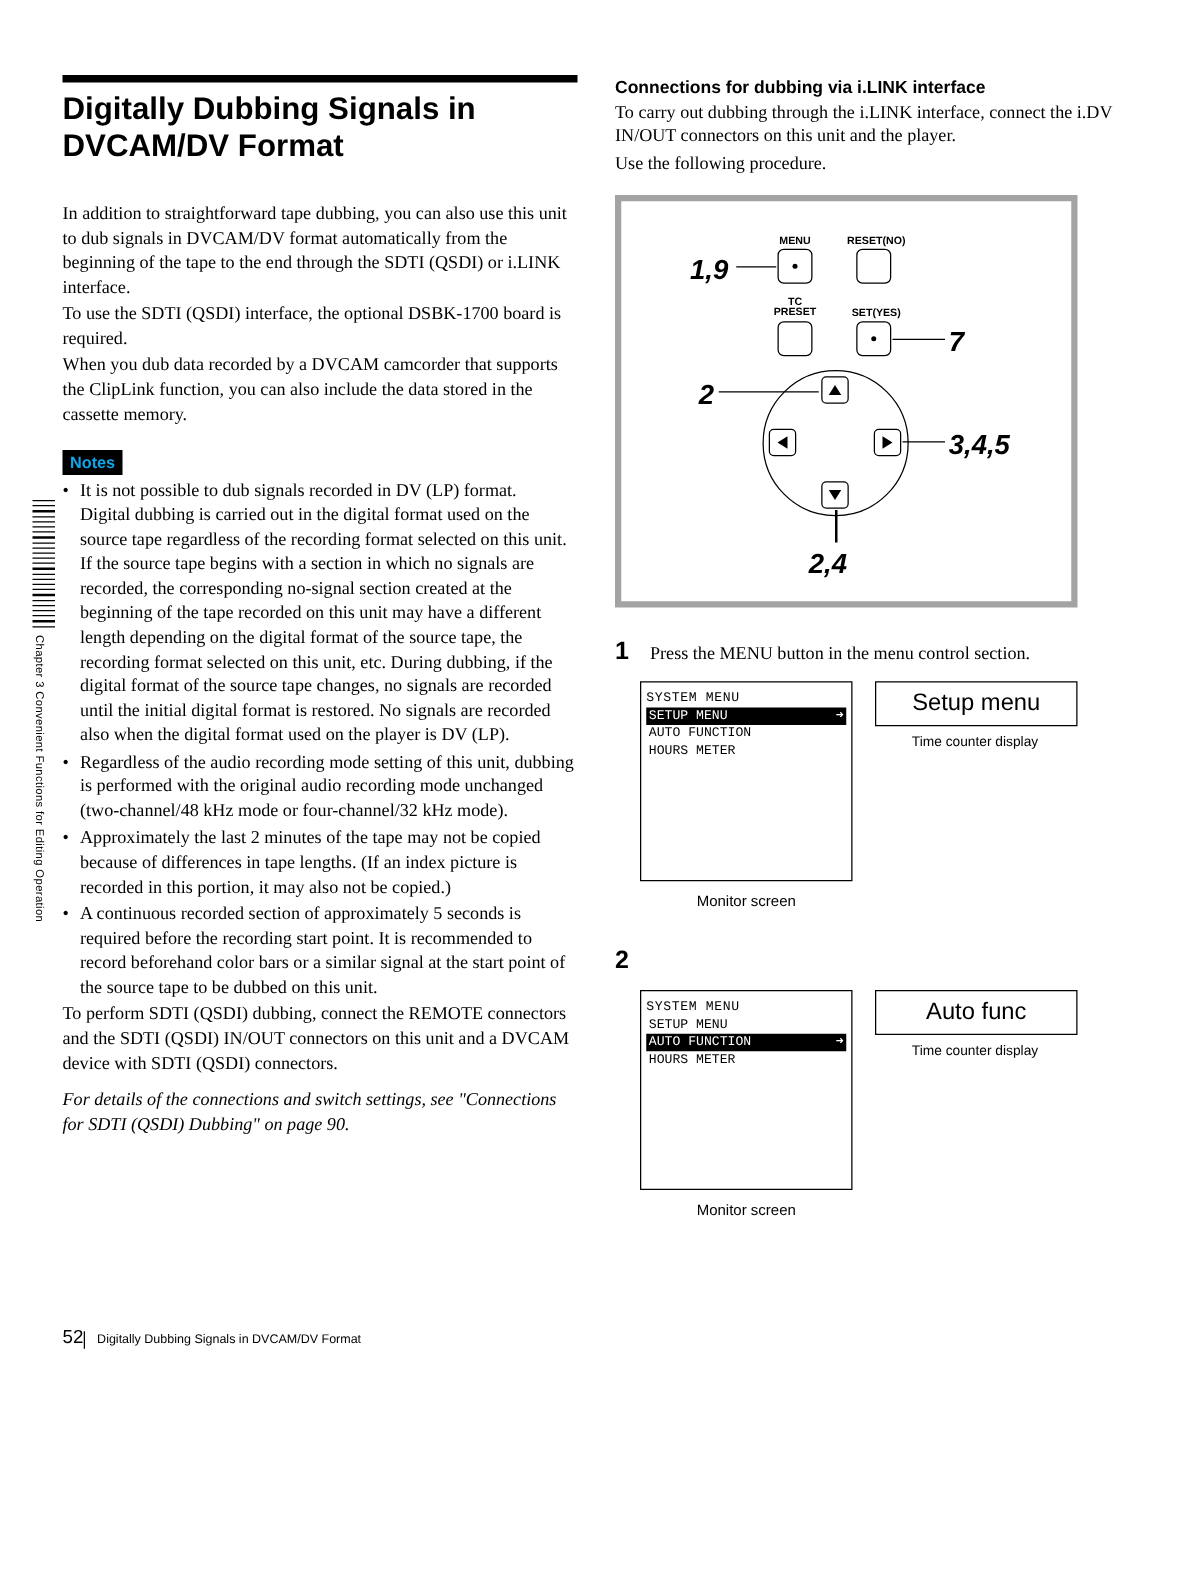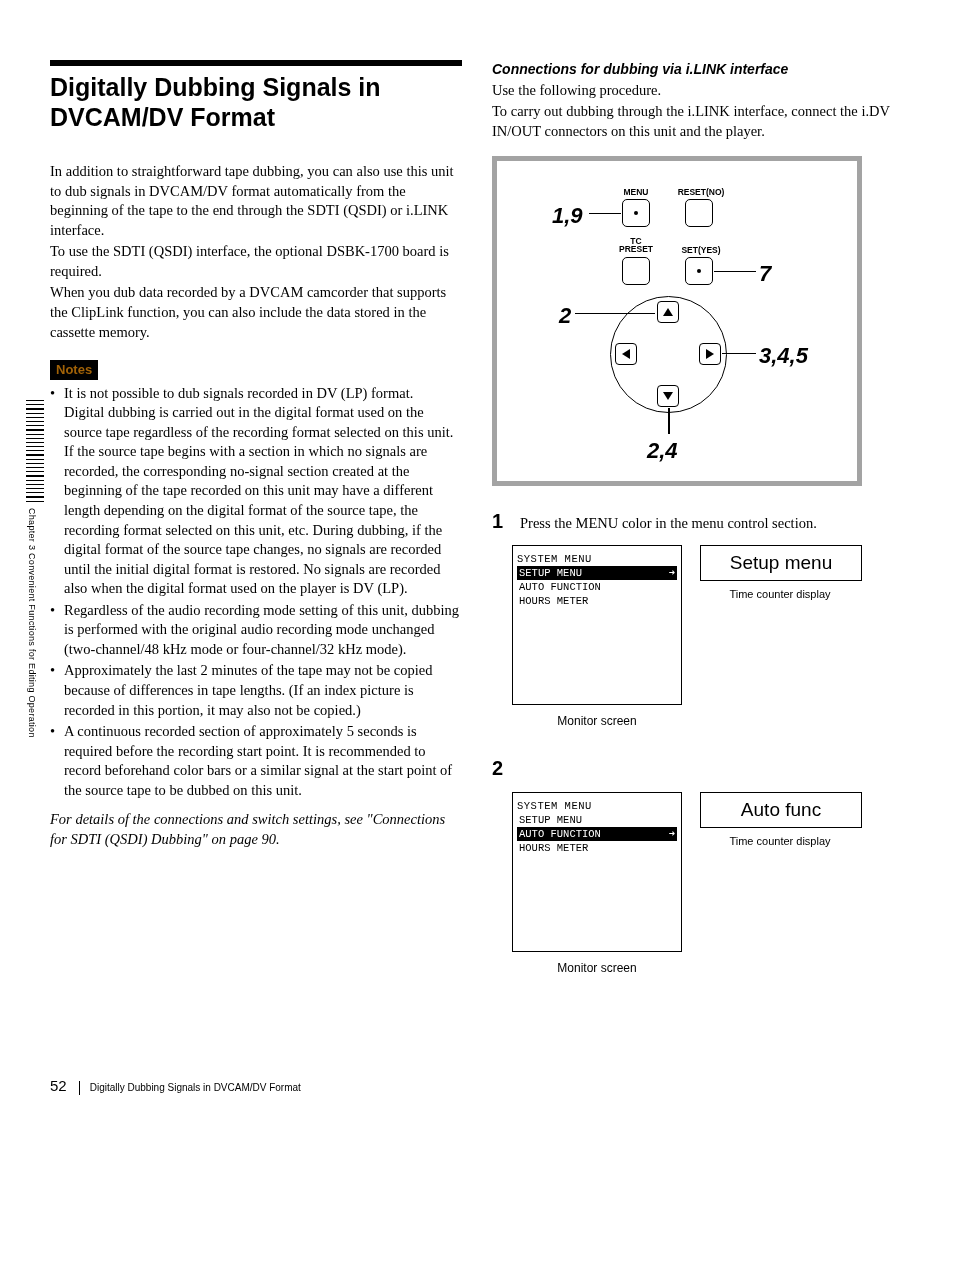--- a/index.html
+++ b/index.html
@@ -31,21 +31,21 @@
     font-weight: 700;
     font-size: 25px;
     line-height: 1.2;
     margin: 0 0 30px 0;
   }
   p { margin: 0 0 2px 0; }
   .para-block { margin-bottom: 12px; }
   .notes-label {
     display: inline-block;
     background: #000;
-    color: #a16207;
+    color: #0ea5e9;
     font-family: Arial, Helvetica, sans-serif;
     font-weight: 700;
     font-size: 13px;
     padding: 1px 6px;
     margin: 6px 0 4px 0;
   }
   ul.notes {
     list-style: none;
     padding: 0;
     margin: 0;
@@ -59,21 +59,20 @@
     content: "•";
     position: absolute;
     left: 0;
     top: 0;
   }
   .subhead {
     font-family: Arial, Helvetica, sans-serif;
     font-weight: 700;
     font-size: 14px;
     margin: 14px 0 2px 0;
-    font-style: italic;
   }
   .italic-ref {
     font-style: italic;
     margin-top: 10px;
   }
   
   .diagram-box {
     border: 5px solid #a3a3a3;
     width: 360px;
     height: 320px;
@@ -189,24 +188,24 @@
   .sidetab-text {
     font-family: Arial, Helvetica, sans-serif;
     font-size: 9px;
     writing-mode: vertical-rl;
     margin-top: 6px;
     letter-spacing: 0.3px;
   }
   
   .footer {
     position: relative;
-    margin-top: 74px;
+    margin-top: 58px;
     display: flex;
     align-items: baseline;
-    gap: 12px;
+    gap: 0;
   }
   .footer .pageno {
     font-family: Arial, Helvetica, sans-serif;
     font-size: 15px;
   }
   .footer .runhead {
     font-family: Arial, Helvetica, sans-serif;
     font-size: 10px;
     border-left: 1px solid #000;
     padding-left: 10px;
@@ -265,27 +264,28 @@
 
     <div class="notes-label">Notes</div>
     <ul class="notes">
       <li style="white-space:pre-line">It is not possible to dub signals recorded in DV (LP) format.
 Digital dubbing is carried out in the digital format used on the source tape regardless of the recording format selected on this unit. If the source tape begins with a section in which no signals are recorded, the corresponding no-signal section created at the beginning of the tape recorded on this unit may have a different length depending on the digital format of the source tape, the recording format selected on this unit, etc. During dubbing, if the digital format of the source tape changes, no signals are recorded until the initial digital format is restored. No signals are recorded also when the digital format used on the player is DV (LP).</li>
       <li>Regardless of the audio recording mode setting of this unit, dubbing is performed with the original audio recording mode unchanged (two-channel/48 kHz mode or four-channel/32 kHz mode).</li>
       <li>Approximately the last 2 minutes of the tape may not be copied because of differences in tape lengths. (If an index picture is recorded in this portion, it may also not be copied.)</li>
       <li>A continuous recorded section of approximately 5 seconds is required before the recording start point. It is recommended to record beforehand color bars or a similar signal at the start point of the source tape to be dubbed on this unit.</li>
     </ul>
 
+    <p>To perform SDTI (QSDI) dubbing, connect the REMOTE connectors and the SDTI (QSDI) IN/OUT connectors on this unit and a DVCAM device with SDTI (QSDI) connectors.</p>
     <p class="italic-ref">For details of the connections and switch settings, see "Connections for SDTI (QSDI) Dubbing" on page 90.</p>
   </div>
 
   <div class="col">
     <div class="subhead" style="margin-top:0">Connections for dubbing via i.LINK interface</div>
+    <p>To carry out dubbing through the i.LINK interface, connect the i.DV IN/OUT connectors on this unit and the player.</p>
     <p>Use the following procedure.</p>
-    <p>To carry out dubbing through the i.LINK interface, connect the i.DV IN/OUT connectors on this unit and the player.</p>
 
     <div class="diagram-box">
 
       <div class="lbl-sm" style="left:121px;top:26px;width:36px">MENU</div>
       <div class="btn" style="left:125px;top:38px">
           <div class="dot"></div>
         </div>
 
       <div class="lbl-sm" style="left:176px;top:26px;width:56px">RESET(NO)</div>
       <div class="btn" style="left:188px;top:38px"></div>
@@ -324,21 +324,21 @@
 
       <div class="callout" style="left:262px;top:180px">3,4,5</div>
       <div class="line" style="left:225px;top:192px;width:34px;height:1.5px"></div>
 
       <div class="callout" style="left:150px;top:275px">2,4</div>
       <div class="line" style="left:171px;top:247px;width:1.5px;height:26px"></div>
     </div>
 
     <div class="step-row">
       <div class="step-num">1</div>
-      <div class="step-txt">Press the MENU color in the menu control section.</div>
+      <div class="step-txt">Press the MENU button in the menu control section.</div>
     </div>
 
     <div class="screen-row">
       <div>
         <div class="monitor">
           <div class="title">SYSTEM MENU</div>
           <div class="row sel">
               <span>SETUP MENU</span>
               <span>➜</span>
             </div>

